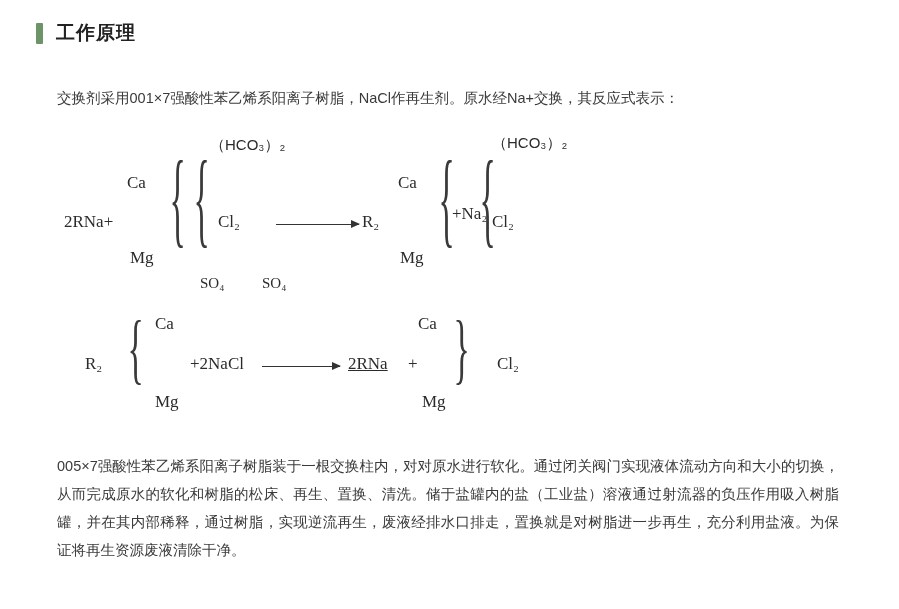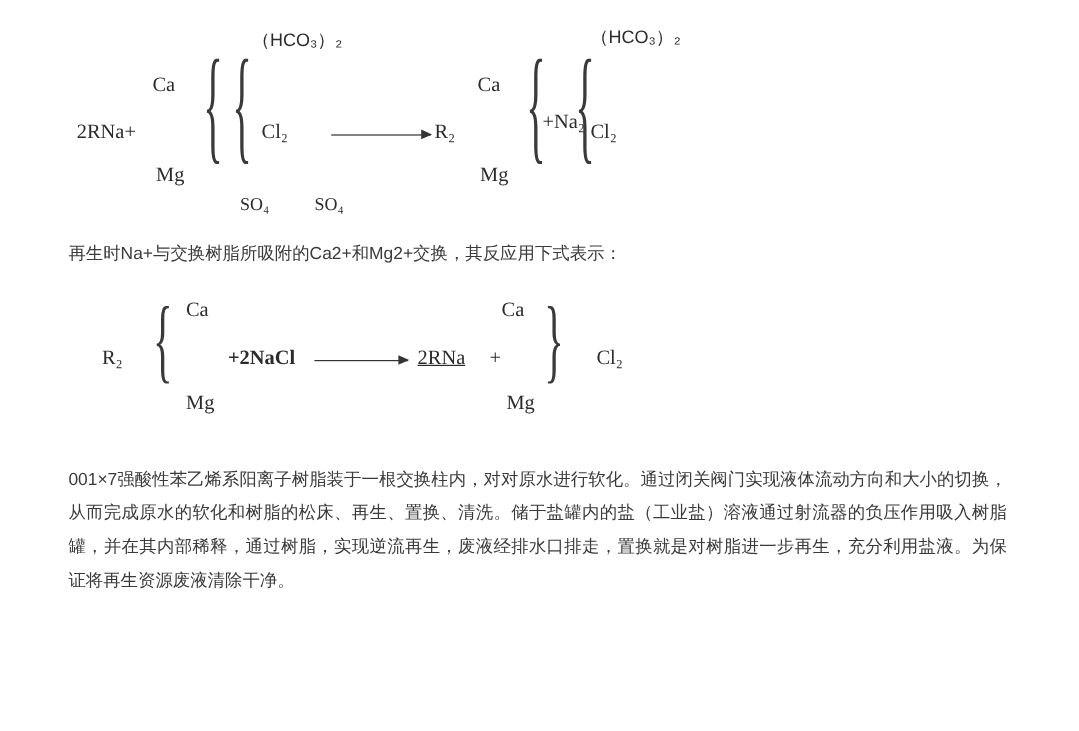--- a/index.html
+++ b/index.html
@@ -108,21 +108,26 @@
     border-left: 9px solid #333333;
     border-top: 4.5px solid transparent;
     border-bottom: 4.5px solid transparent;
   }
 </style>
 </head>
 <body>
 
 <div class="page">
 
+  <div class="heading">
+    <div class="heading-bar"></div>
+    <div class="heading-text">工作原理</div>
+  </div>
 
+  <p class="para para-1">交换剂采用001×7强酸性苯乙烯系阳离子树脂，NaCl作再生剂。原水经Na+交换，其反应式表示：</p>
 
   <div class="formula formula-1">
 
     <div class="fi small-paren" style="left:210px; top:16px;">（HCO₃）₂</div>
     <div class="fi small-paren" style="left:492px; top:14px;">（HCO₃）₂</div>
 
     <div class="fi term" style="left:127px; top:53px;">Ca</div>
     <div class="fi term" style="left:64px; top:92px;">2RNa+</div>
     <div class="fi term" style="left:130px; top:128px;">Mg</div>
 
@@ -150,45 +155,44 @@
 
     <div class="fi" style="left:478px; top:60px;">
       <span class="brace brace-tall">{</span>
     </div>
 
     <div class="fi term" style="left:492px; top:92px;">Cl₂</div>
     <div class="fi term" style="left:262px; top:155px; font-size:15px;">SO₄</div>
 
   </div>
 
-  <p class="para para-2">再生时Na+与交换树脂所吸附的Ca2+和Mg2+交换，其反应用下式表示：</p>
 
   <div class="formula formula-2">
 
     <div class="fi term" style="left:155px; top:4px;">Ca</div>
     <div class="fi term" style="left:85px; top:44px;">R₂</div>
     <div class="fi term" style="left:155px; top:82px;">Mg</div>
 
     <div class="fi" style="left:126px; top:20px;">
       <span class="brace brace-mid">{</span>
     </div>
 
-    <div class="fi term" style="left:190px; top:44px;font-weight:bold;">+2NaCl</div>
+    <div class="fi term" style="left:190px; top:44px;">+2NaCl</div>
 
     <div class="arrow" style="left:262px; top:56px; width:78px;"></div>
 
     <div class="fi term" style="left:348px; top:44px;text-decoration:underline;">2RNa</div>
     <div class="fi term" style="left:408px; top:44px;">+</div>
 
     <div class="fi term" style="left:418px; top:4px;">Ca</div>
     <div class="fi term" style="left:422px; top:82px;">Mg</div>
 
     <div class="fi" style="left:452px; top:20px;">
       <span class="brace brace-mid" style="transform:scaleY(1.95) scaleX(-0.85);">{</span>
     </div>
 
     <div class="fi term" style="left:497px; top:44px;">Cl₂</div>
 
   </div>
 
-  <p class="para para-3">001×7强酸性苯乙烯系阳离子树脂装于一根交换柱内，对对原水进行软化。通过闭关阀门实现液体流动方向和大小的切换，从而完成原水的软化和树脂的松床、再生、置换、清洗。储于盐罐内的盐（工业盐）溶液通过射流器的负压作用吸入树脂罐，并在其内部稀释，通过树脂，实现逆流再生，废液经排水口排走，置换就是对树脂进一步再生，充分利用盐液。为保证将再生资源废液清除干净。</p>
+  <p class="para para-3">005×7强酸性苯乙烯系阳离子树脂装于一根交换柱内，对对原水进行软化。通过闭关阀门实现液体流动方向和大小的切换，从而完成原水的软化和树脂的松床、再生、置换、清洗。储于盐罐内的盐（工业盐）溶液通过射流器的负压作用吸入树脂罐，并在其内部稀释，通过树脂，实现逆流再生，废液经排水口排走，置换就是对树脂进一步再生，充分利用盐液。为保证将再生资源废液清除干净。</p>
 
 </div>
 
 </body></html>

